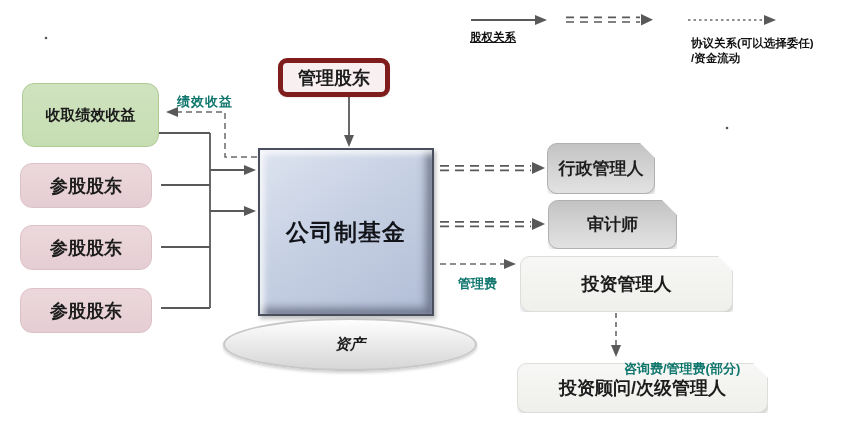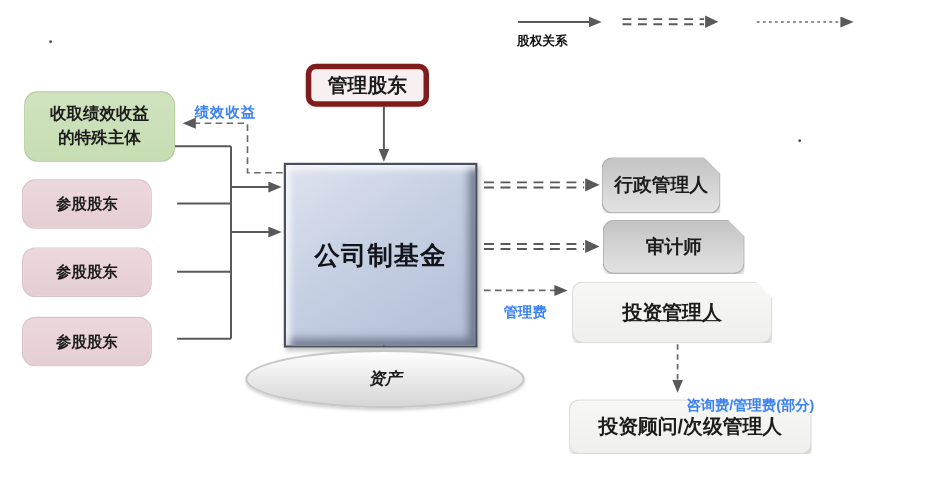--- a/index.html
+++ b/index.html
@@ -8,23 +8,23 @@
   .connectors { position: absolute; left: 0; top: 0; width: 841px; height: 435px; }
 
   .node { position: absolute; display: flex; align-items: center; justify-content: center;
           text-align: center; font-weight: bold; color: #1c1c1c; }
 
   .node-special { left: 22px; top: 83px; width: 137px; height: 64px;
       background: linear-gradient(180deg,#cfe3bf 0%,#c6ddb2 100%);
       border: 1px solid #aecb95; border-radius: 12px;
       font-size: 15px; line-height: 1.5; flex-direction: column; }
 
-  .node-shareholder { left: 20px; width: 118px; height: 45px;
+  .node-shareholder { left: 20px; width: 132px; height: 45px;
       background: linear-gradient(180deg,#ecd8dc 0%,#e5ced3 100%);
-      border: 1px solid #dcc2c8; border-radius: 12px; font-size: 14px; }
+      border: 1px solid #dcc2c8; border-radius: 12px; font-size: 18px; }
   .sh1 { top: 163px; } .sh2 { top: 225px; } .sh3 { top: 288px; }
 
   .node-managing { left: 278px; top: 58px; width: 112px; height: 39px;
       background: #f8eff1; border: 5px solid #7f1d1d; border-radius: 9px;
       font-size: 18px; box-shadow: 0 1px 2px rgba(0,0,0,0.08); }
 
   .node-fund { left: 258px; top: 148px; width: 176px; height: 168px;
       background: linear-gradient(145deg,#dde3ef 0%,#c6d0e3 45%,#b2bed7 100%);
       border: 2px solid #4a4f5d;
       box-shadow: inset 4px 4px 6px rgba(255,255,255,0.8), inset -6px -6px 8px rgba(52,58,78,0.55),
@@ -36,35 +36,35 @@
 
   .node-admin { left: 547px; top: 143px; width: 108px; height: 51px;
       background: linear-gradient(180deg,#c3c3c3 0%,#d5d5d5 55%,#e2e2e2 100%);
       border: 1px solid #b0b0b0; font-size: 17px; }
   .node-auditor { left: 548px; top: 200px; width: 129px; height: 49px;
       background: linear-gradient(180deg,#c3c3c3 0%,#d5d5d5 55%,#e2e2e2 100%);
       border: 1px solid #b0b0b0; font-size: 17px; text-align: right; }
 
   .node-light { background: linear-gradient(180deg,#f7f7f5 0%,#efefec 100%);
       border: 1px solid #dddddb; font-size: 18px; }
-  .node-invmgr { left: 520px; top: 256px; width: 182px; height: 56px; text-decoration: underline; }
-  .node-advisor { left: 517px; top: 363px; width: 221px; height: 50px; }
+  .node-invmgr { left: 520px; top: 256px; width: 213px; height: 56px; }
+  .node-advisor { left: 517px; top: 363px; width: 251px; height: 50px; }
 
   .node-assets { left: 223px; top: 318px; width: 254px; height: 53px;
       background: linear-gradient(180deg,#fefefe 0%,#ececec 45%,#d6d6d6 100%);
       border: 2px solid #c7c7c7; border-radius: 50%;
       box-shadow: 0 2px 3px rgba(0,0,0,0.18); font-size: 15px; font-style: italic; }
 
-  .edge-label { position: absolute; font-weight: bold; font-size: 13px; color: #3b82f6; white-space: nowrap; }
+  .edge-label { position: absolute; font-weight: bold; font-size: 13px; color: #0f766e; white-space: nowrap; }
   .lbl-perf { left: 177px; top: 93px; letter-spacing: 1px; }
   .lbl-mgmtfee { left: 458px; top: 275px; }
   .lbl-consult { left: 624px; top: 327px; margin-top: 33px; }
 
   .legend-label { position: absolute; font-weight: bold; font-size: 11.5px; color: #111; white-space: nowrap; }
-  .lg1 { left: 470px; top: 30px; }
+  .lg1 { left: 470px; top: 30px; text-decoration: underline; }
   .lg2 { left: 557px; top: 34px; }
   .lg3 { left: 691px; top: 36px; line-height: 15px; }
 </style>
 </head>
 <body>
 
 <div class="canvas">
 
   <svg class="connectors" viewBox="0 0 841 435" xmlns="http://www.w3.org/2000/svg">
     <defs>
@@ -116,25 +116,26 @@
     <path d="M616,313 V346" stroke="#6a6a6a" stroke-width="1.6" fill="none" stroke-dasharray="5,4" marker-end="url(#ah)"></path>
 
     <path d="M349,285 V305" stroke="#595959" stroke-width="1.8" fill="none" marker-end="url(#ah)"></path>
 
     <circle cx="46" cy="38" r="1.3" fill="#555"></circle>
     <circle cx="727" cy="128" r="1.3" fill="#555"></circle>
   </svg>
 
   <div class="legend-label lg1">股权关系</div>
   <div class="legend-label lg3">
+    <div>协议关系(可以选择委任)</div>
+    <div>/资金流动</div>
   </div>
 
   <div class="node node-special">
     <span>收取绩效收益</span>
-    <span>的特殊主体</span>
   </div>
 
   <div class="node node-shareholder sh1">参股股东</div>
   <div class="node node-shareholder sh2">参股股东</div>
   <div class="node node-shareholder sh3">参股股东</div>
 
   <div class="node node-managing">管理股东</div>
 
   <div class="node node-fund">公司制基金</div>
 

